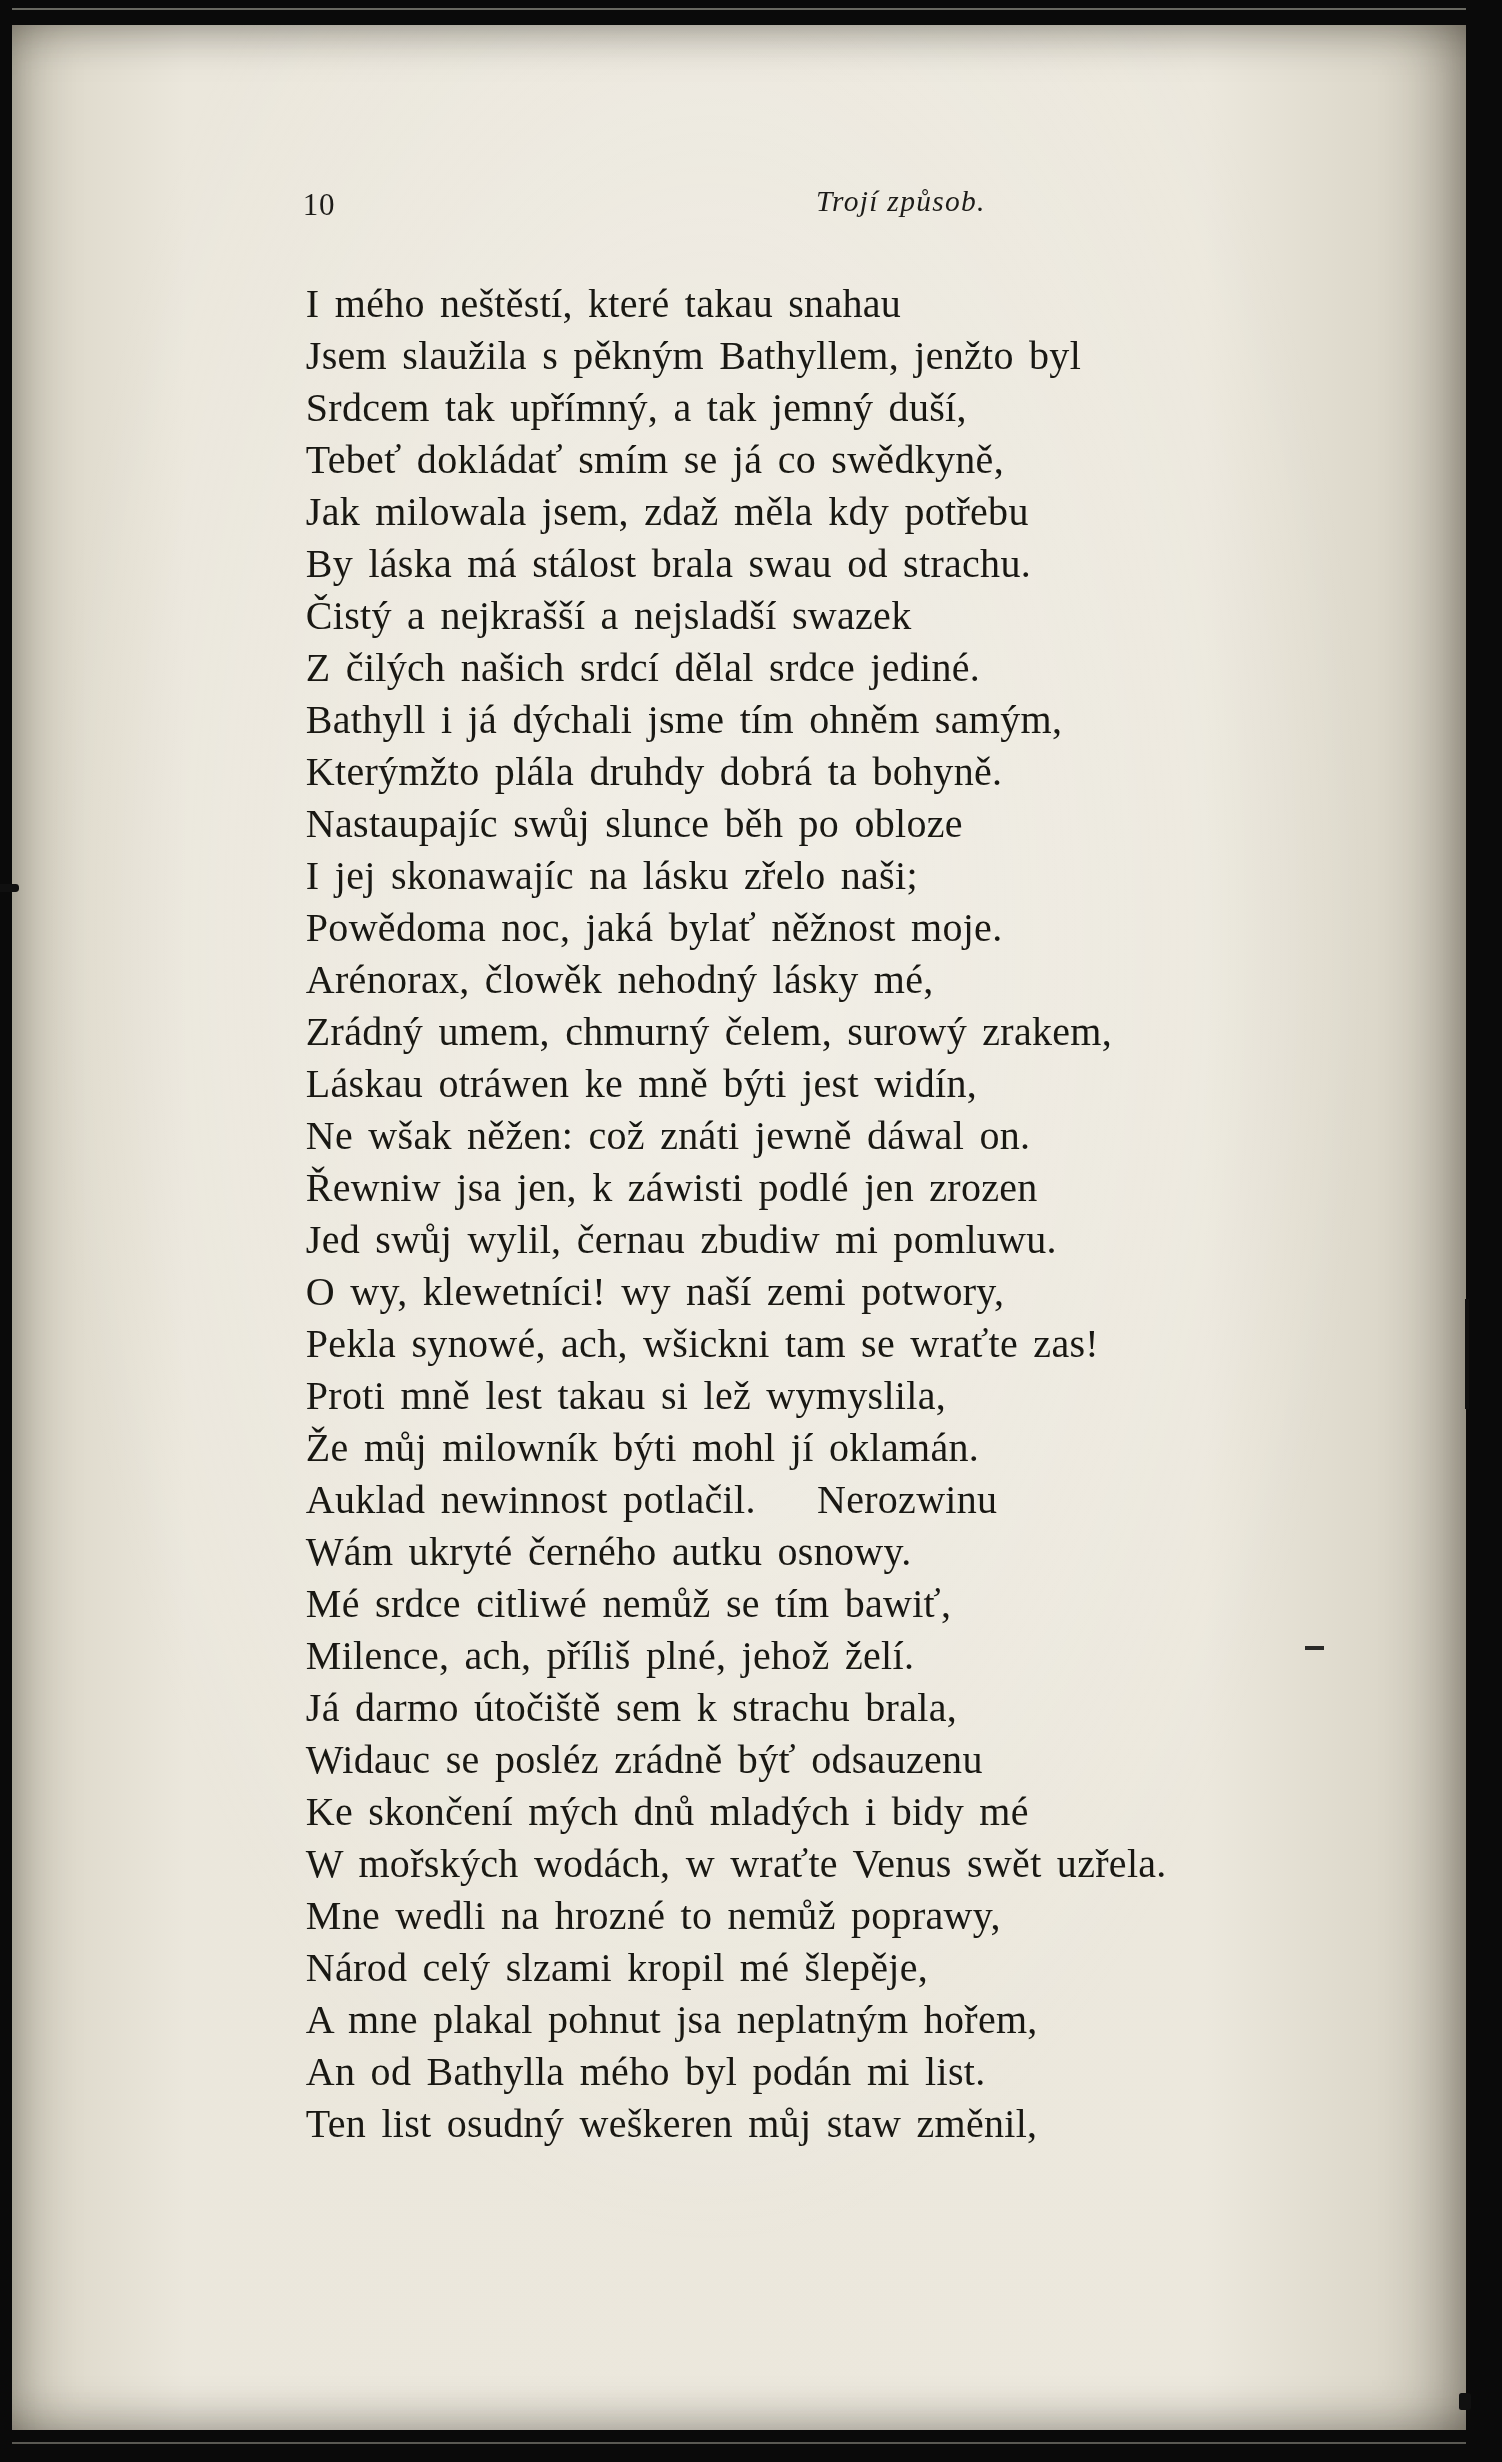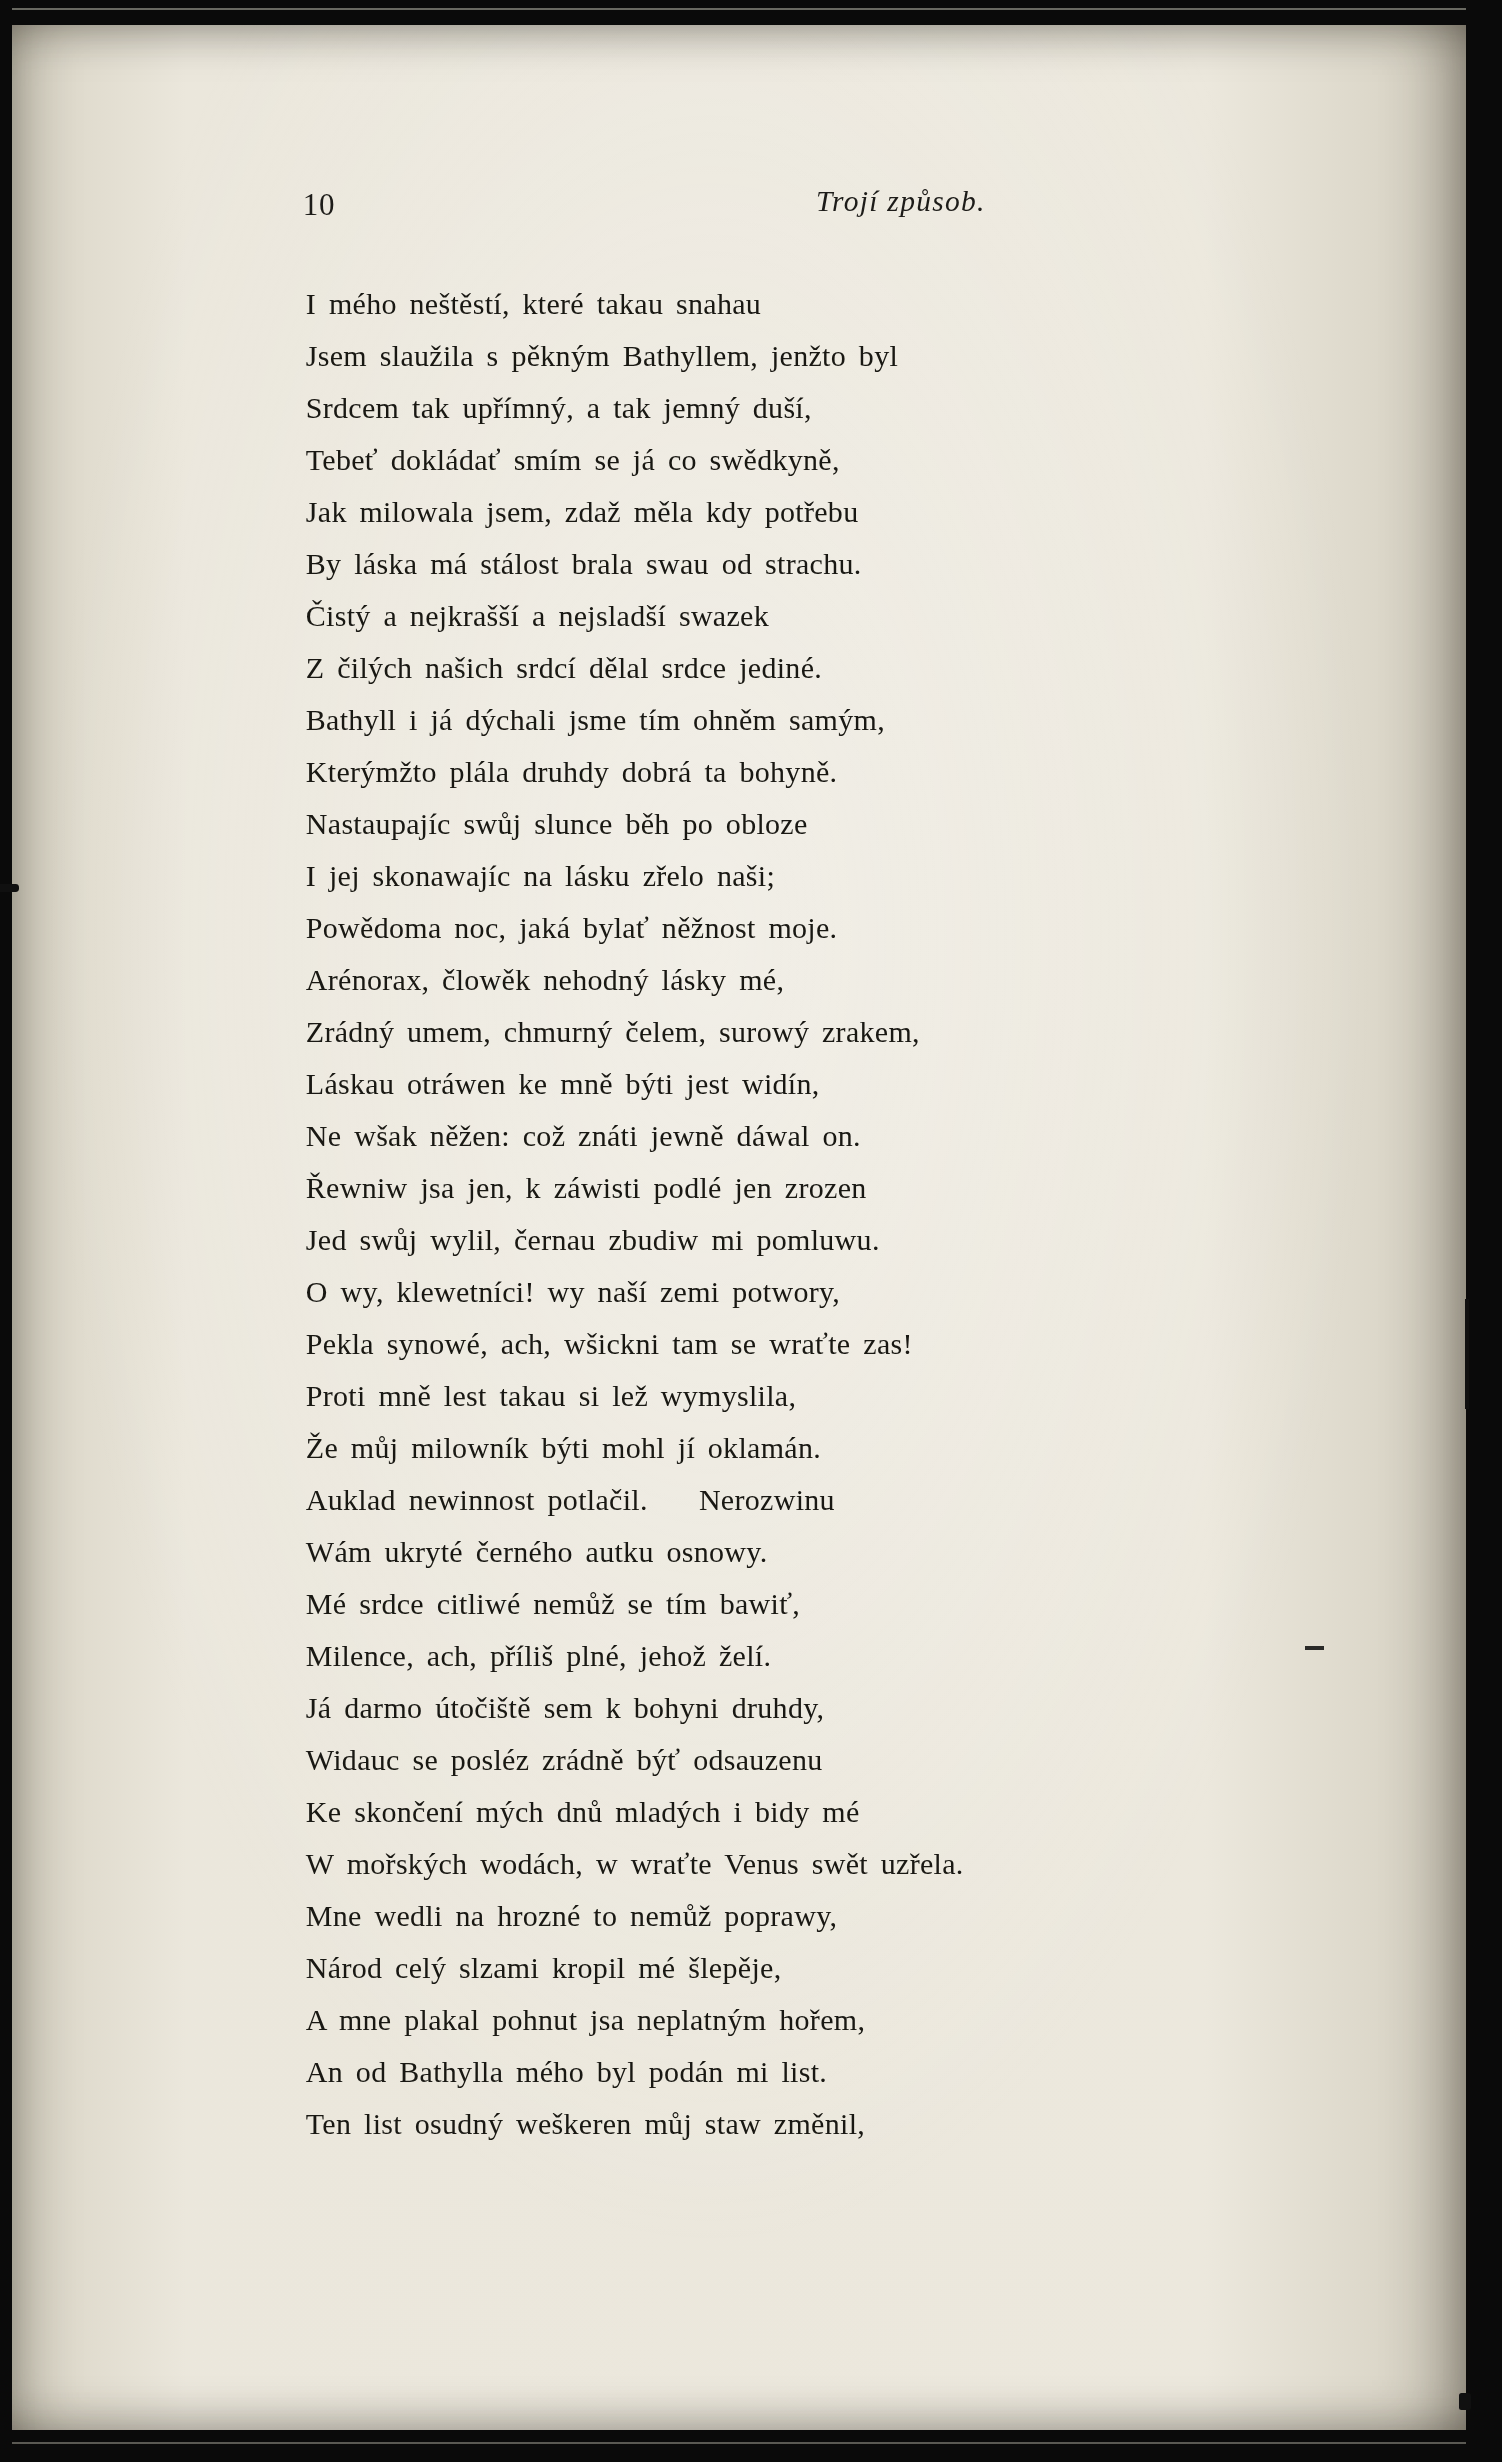--- a/index.html
+++ b/index.html
@@ -76,21 +76,21 @@
     color: #1d1c19;
     letter-spacing: 1.3px;
   }
   
   #poem {
     position: absolute;
     left: 294px;
     top: 253px;
     right: 101px;
     color: #191813;
-    font-size: 30px;
+    font-size: 40px;
     letter-spacing: 0.3px;
     word-spacing: 5px;
   }
   #poem .line {
     height: 52px;
     line-height: 52px;
     white-space: pre;
   }
 </style>
 </head>
@@ -125,21 +125,21 @@
       <div class="line">Řewniw jsa jen, k záwisti podlé jen zrozen</div>
       <div class="line">Jed swůj wylil, černau zbudiw mi pomluwu.</div>
       <div class="line">O wy, klewetníci! wy naší zemi potwory,</div>
       <div class="line">Pekla synowé, ach, wšickni tam se wraťte zas!</div>
       <div class="line">Proti mně lest takau si lež wymyslila,</div>
       <div class="line">Že můj milowník býti mohl jí oklamán.</div>
       <div class="line">Auklad newinnost potlačil.    Nerozwinu</div>
       <div class="line">Wám ukryté černého autku osnowy.</div>
       <div class="line">Mé srdce citliwé nemůž se tím bawiť,</div>
       <div class="line">Milence, ach, příliš plné, jehož želí.</div>
-      <div class="line">Já darmo útočiště sem k bohyni druhdy,</div>
+      <div class="line">Já darmo útočiště sem k strachu brala,</div>
       <div class="line">Widauc se posléz zrádně býť odsauzenu</div>
       <div class="line">Ke skončení mých dnů mladých i bidy mé</div>
       <div class="line">W mořských wodách, w wraťte Venus swět uzřela.</div>
       <div class="line">Mne wedli na hrozné to nemůž poprawy,</div>
       <div class="line">Národ celý slzami kropil mé šlepěje,</div>
       <div class="line">A mne plakal pohnut jsa neplatným hořem,</div>
       <div class="line">An od Bathylla mého byl podán mi list.</div>
       <div class="line">Ten list osudný weškeren můj staw změnil,</div>
     </div>
 

